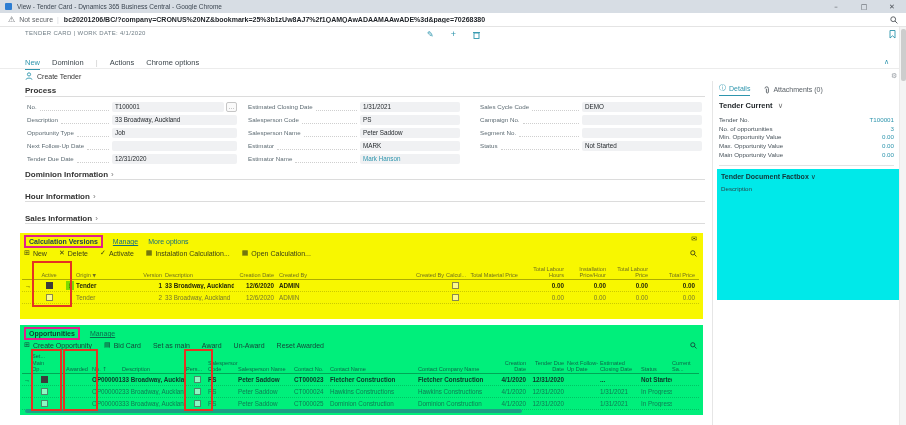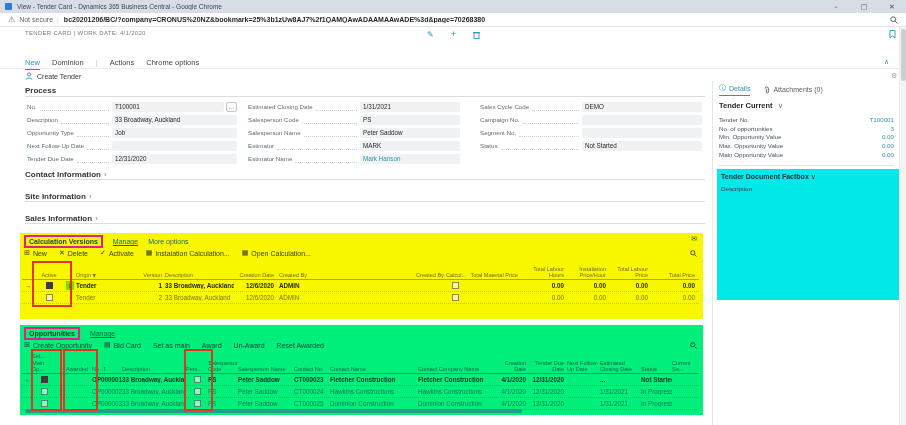--- a/index.html
+++ b/index.html
@@ -257,25 +257,25 @@
         <span class="vbox" style="width:120px;"></span>
       </div>
       <div class="frow">
         <span class="flabel">Status</span>
           <span class="leader"></span>
         <span class="vbox" style="width:120px;">Not Started</span>
       </div>
     </div>
 
     <div class="collapsed" style="top:143px;">
-      <span>Contact Information</span><span class="chev">›</span>
+      <span>Dominion Information</span><span class="chev">›</span>
     </div>
     <div class="hline" style="top:152px;"></div>
     <div class="collapsed" style="top:165px;">
-      <span>Site Information</span><span class="chev">›</span>
+      <span>Hour Information</span><span class="chev">›</span>
     </div>
     <div class="hline" style="top:174px;"></div>
     <div class="collapsed" style="top:187px;">
       <span>Sales Information</span><span class="chev">›</span>
     </div>
     <div class="hline" style="top:196px;"></div>
 
     <div class="part part-yellow">
       <div class="phead">
         <span class="pcap annot-cap">Calculation Versions</span>

